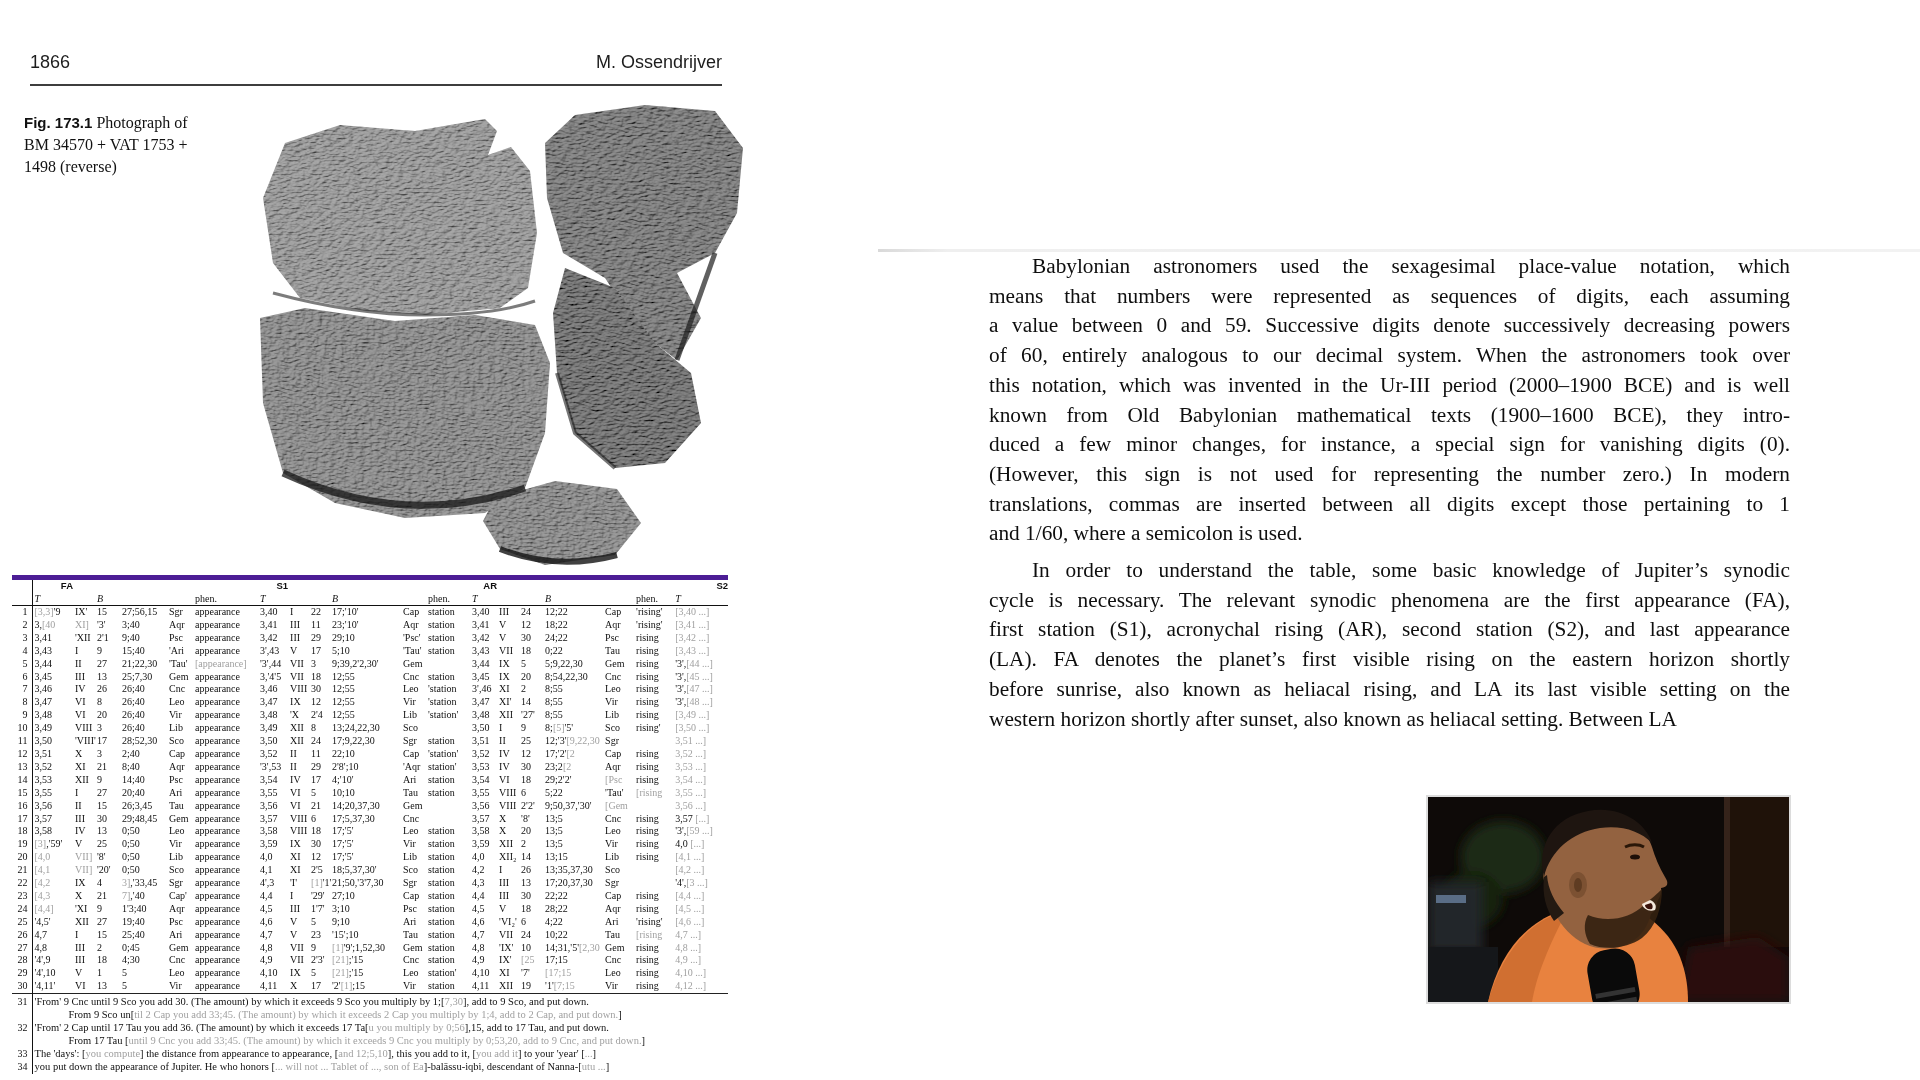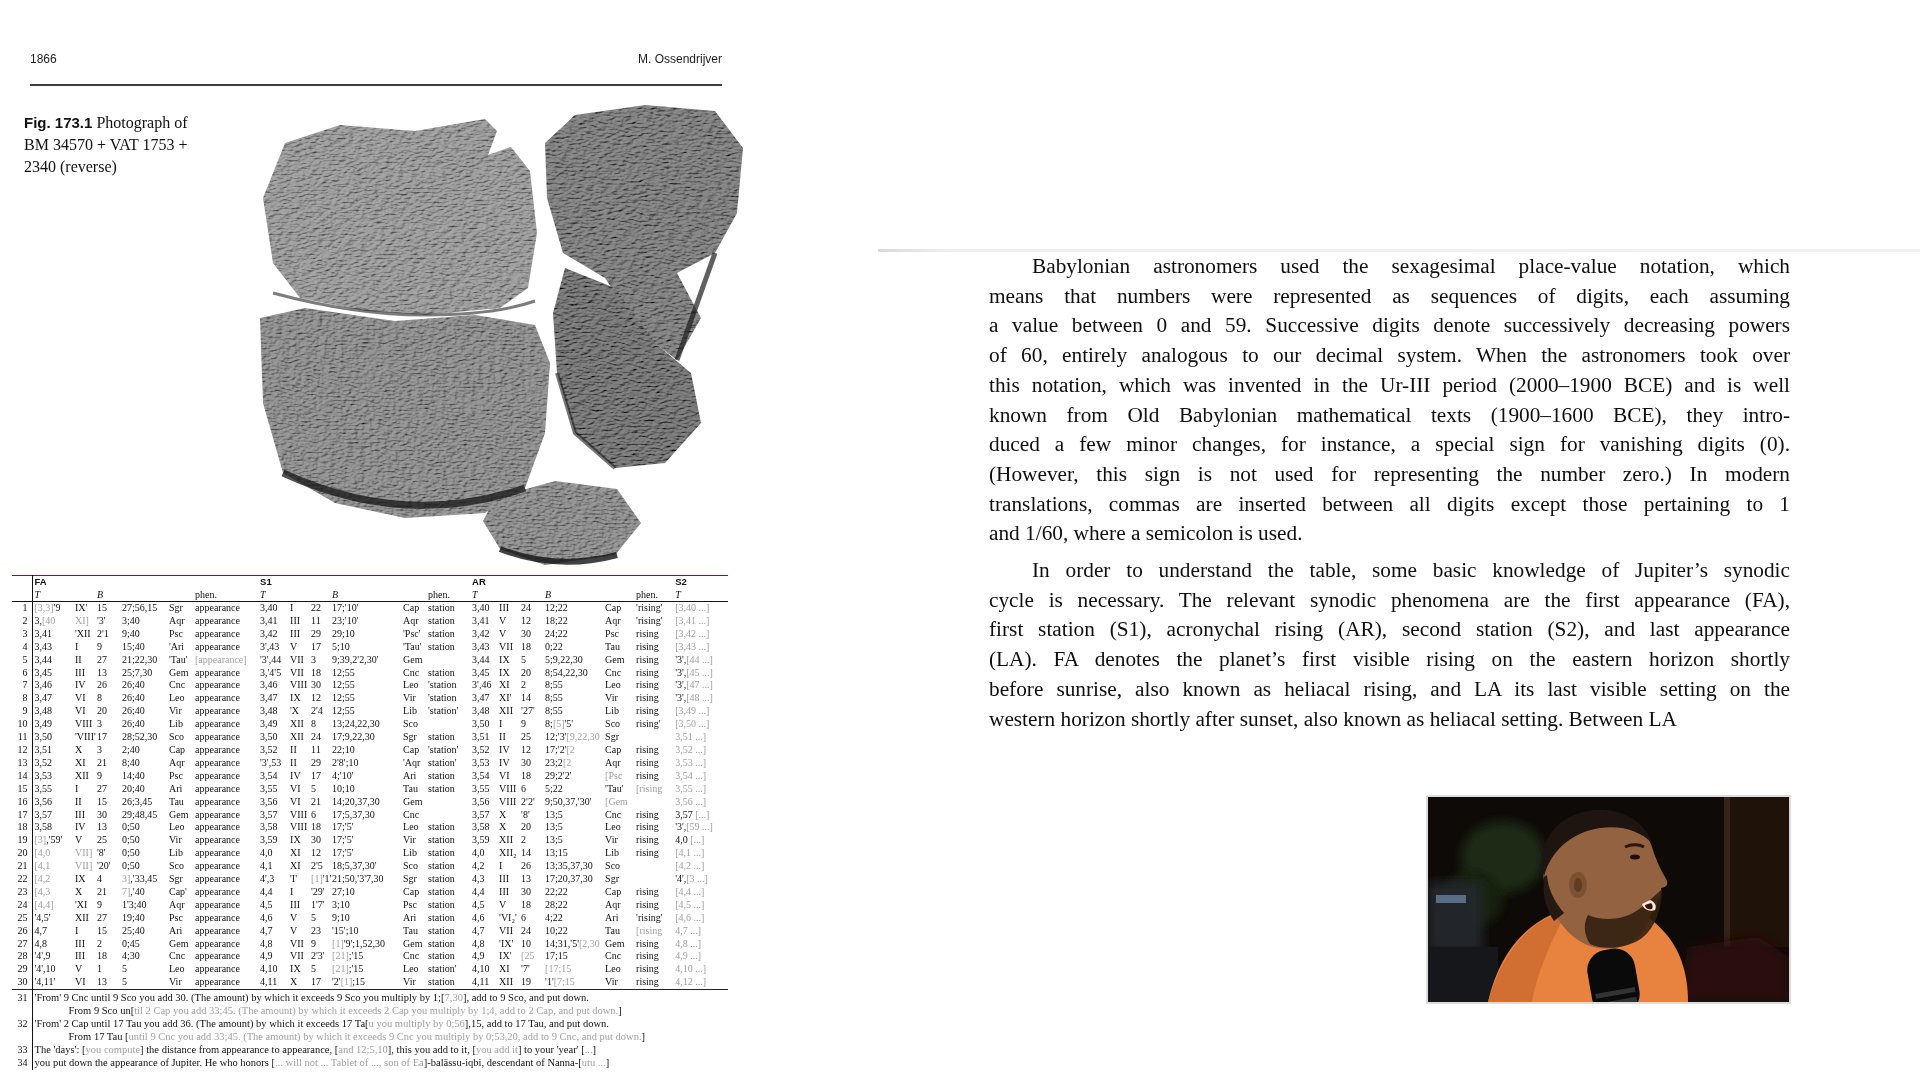--- a/index.html
+++ b/index.html
@@ -1,31 +1,31 @@
 <!DOCTYPE html>
 <html><head>
 <meta charset="utf-8">
 <style>
   html,body{margin:0;padding:0;}
   body{width:1920px;height:1080px;background:#ffffff;position:relative;overflow:hidden;
        font-family:"Liberation Serif","DejaVu Serif",serif;color:#141414;}
   .abs{position:absolute;}
   
   .runhead{left:30px;top:52px;width:692px;display:flex;justify-content:space-between;
-           font-family:"Liberation Sans","DejaVu Sans",sans-serif;font-size:12px;color:#1d1d1d;}
+           font-family:"Liberation Sans","DejaVu Sans",sans-serif;font-size:18px;color:#1d1d1d;}
   .headrule{left:30px;top:84px;width:692px;height:2px;background:#3d3d3d;}
   
   .caption{left:24px;top:112px;width:210px;font-size:16px;line-height:22px;color:#111;}
   .figlabel{font-family:"Liberation Sans","DejaVu Sans",sans-serif;font-weight:bold;font-size:15px;margin-top:40px;}
   
   .syn{left:12px;top:575px;width:716px;border-collapse:collapse;table-layout:fixed;
        font-size:10px;color:#101010;}
   .syn td{padding:0 0 0 2px;white-space:nowrap;overflow:visible;line-height:12.9px;vertical-align:bottom;}
   .syn td.rownum{text-align:right;padding:0 4px 0 0;border-right:1.2px solid #111;}
-  .syn tr.th1 td{border-top:1px solid #4c1d95;line-height:12px;}
+  .syn tr.th1 td{border-top:5px solid #4c1d95;line-height:12px;text-align:right;}
   .syn tr.th2 td{border-bottom:1.5px solid #111;line-height:13px;}
   .grp{font-family:"Liberation Sans","DejaVu Sans",sans-serif;font-weight:bold;font-size:9.5px;}
   .it{font-style:italic;}
   .faded{color:#a0a0a0;}
   .fn-first td{border-top:1px solid #222;padding-top:2px;}
   .fn-text{font-size:10.5px;line-height:13px;margin-left:29px;}
   .fn-indent{padding-left:36px !important;}
   
   .rightrule{left:878px;top:249px;width:1042px;height:3px;
              background:linear-gradient(to right,#d9d9d9,#efefef 70px,#f2f2f2);}
@@ -44,21 +44,21 @@
 <div class="abs runhead">
   <span>1866</span>
   <span>M. Ossendrijver</span>
 </div>
 <div class="abs headrule"></div>
 
 <div class="abs caption">
   <div><span class="figlabel">Fig. 173.1</span>
        <span>Photograph of</span></div>
   <div>BM 34570 + VAT 1753 +</div>
-  <div>2340 (reverse)</div>
+  <div>1498 (reverse)</div>
 </div>
 
 <svg class="abs" style="left:245px;top:103px" width="505" height="468" viewBox="0 0 505 468" aria-label="cuneiform tablet photograph">
   <defs>
     <filter id="rockA" x="-5%" y="-5%" width="110%" height="110%">
       <feTurbulence type="fractalNoise" baseFrequency="0.16 0.5" numOctaves="4" seed="11" result="n"></feTurbulence>
       <feDiffuseLighting in="n" lighting-color="#a8a8a8" surfaceScale="2.8">
           <feDistantLight azimuth="230" elevation="58"></feDistantLight>
         </feDiffuseLighting>
       <feComposite operator="in" in2="SourceGraphic"></feComposite>

